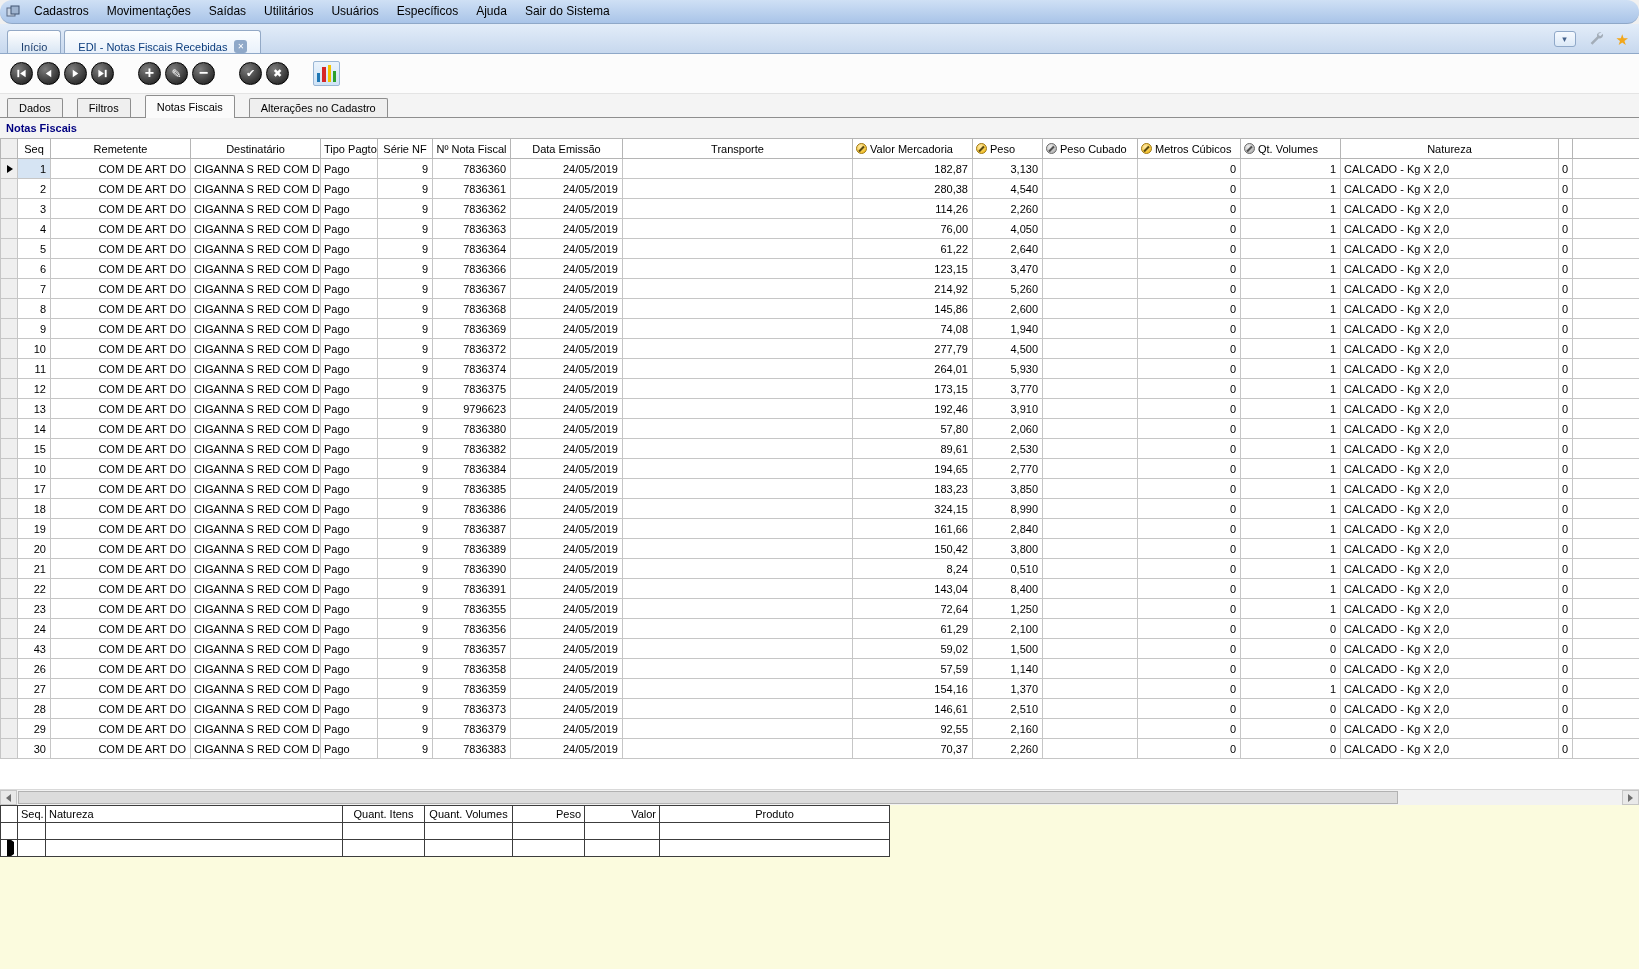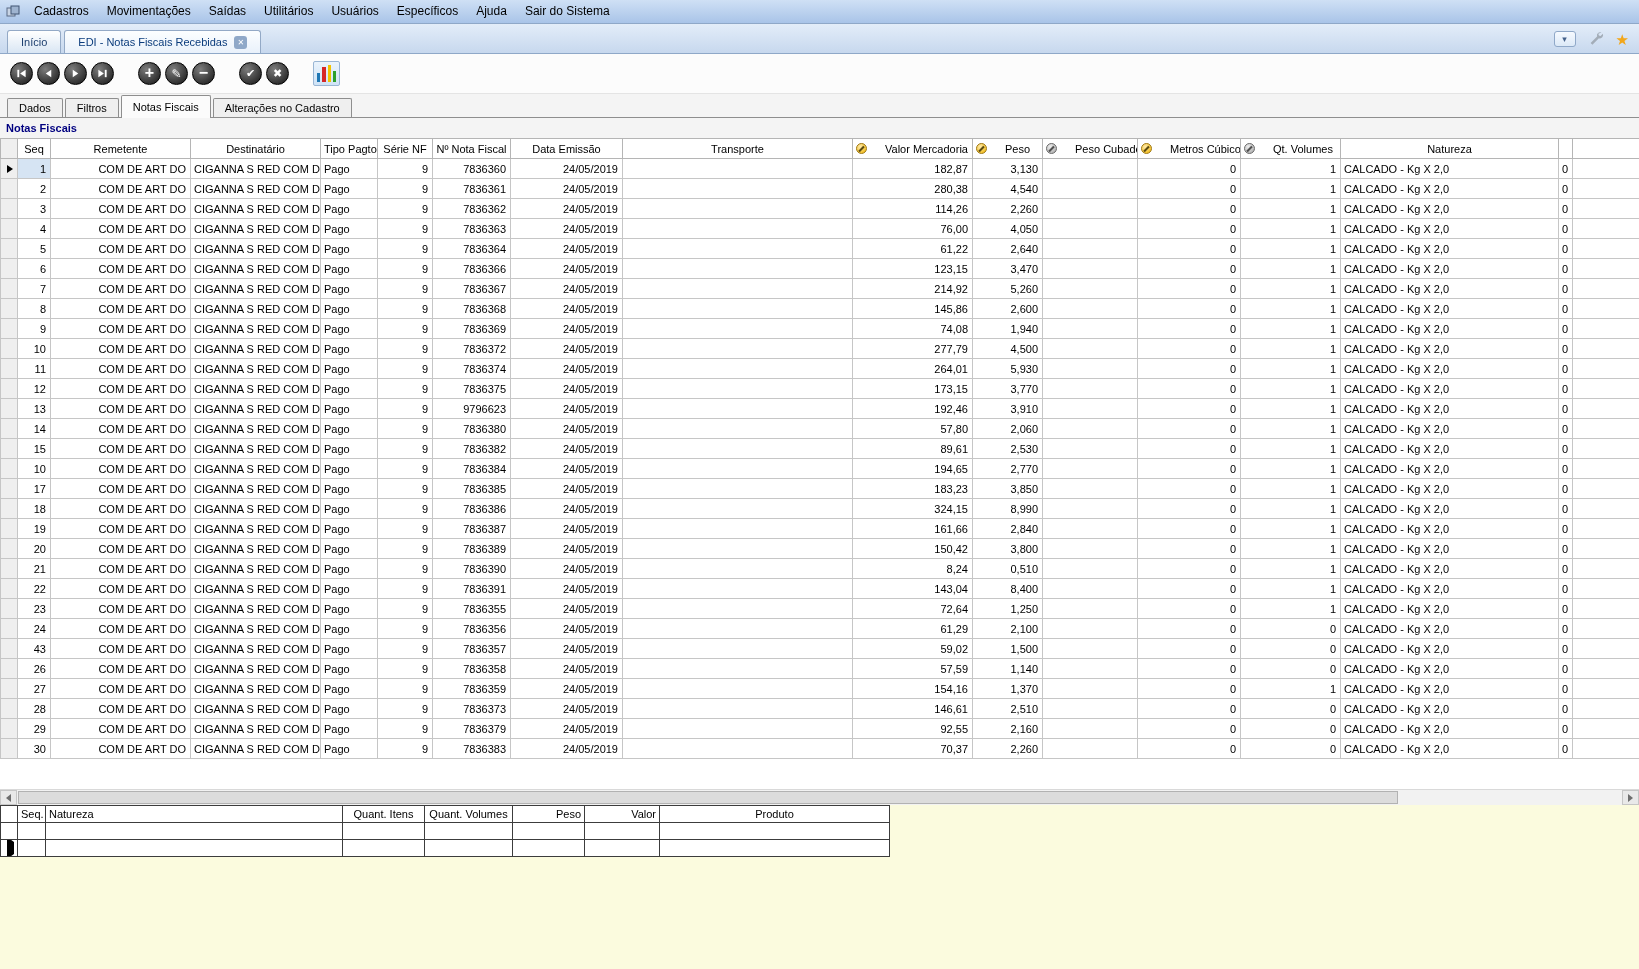--- a/index.html
+++ b/index.html
@@ -1,29 +1,29 @@
 <!DOCTYPE html>
 <html><head>
 <meta charset="utf-8">
 <style>
   *{box-sizing:border-box;margin:0;padding:0;}
   html,body{width:1639px;height:969px;overflow:hidden;}
   body{font-family:"Liberation Sans",sans-serif;font-size:11px;background:#f0f0f0;color:#000;}
   .app{width:1639px;height:969px;display:flex;flex-direction:column;overflow:hidden;}
 
   
-  .menubar{height:24px;flex:0 0 24px;background:linear-gradient(180deg,#cfe0f5,#a9c4e8);border-bottom:1px solid #8fa8c8;display:flex;align-items:center;padding-left:5px;font-size:12px;}
+  .menubar{height:24px;flex:0 0 24px;background:linear-gradient(180deg,#cfe0f5,#a9c4e8);border-bottom:1px solid #8fa8c8;display:flex;align-items:center;padding-left:5px;font-size:12px;border-radius:12px;}
   .app-icon{width:16px;height:16px;margin-right:4px;display:flex;align-items:center;justify-content:center;}
   .menu-items{display:flex;height:100%;align-items:center;}
   .menu-item{padding:0 9px;line-height:23px;cursor:default;}
 
   
   .tabbar{height:30px;flex:0 0 30px;background:linear-gradient(180deg,#e3edf9,#c7d8ee);border-bottom:1px solid #8fa8c8;display:flex;align-items:flex-end;padding:3px 8px 0 7px;}
   .tabs-left{display:flex;align-items:flex-end;}
-  .tab{height:23px;display:flex;align-items:center;gap:7px;padding:0 13px;margin-right:3px;border:1px solid #93a9c6;border-bottom:none;border-radius:3px 3px 0 0;background:linear-gradient(180deg,#ffffff,#d9e6f4);font-size:11px;color:#1c3e6e;white-space:nowrap;}
+  .tab{height:23px;display:flex;align-items:flex-end;gap:7px;padding:0 13px;margin-right:3px;border:1px solid #93a9c6;border-bottom:none;border-radius:3px 3px 0 0;background:linear-gradient(180deg,#ffffff,#d9e6f4);font-size:11px;color:#1c3e6e;white-space:nowrap;}
   .tab.active{background:linear-gradient(180deg,#fcfeff,#e9f1fb);color:#0b3c7c;}
   .tab-close{width:13px;height:13px;border-radius:3px;background:#8fa8c8;color:#fff;font-size:8px;line-height:13px;text-align:center;display:none;}
   .tab-close::before{content:"✕";}
   .tab.closable .tab-close{display:block;}
   .tabbar-right{margin-left:auto;display:flex;align-items:center;gap:12px;padding:0 2px 5px 0;}
   .chev-btn{width:22px;height:16px;border:1px solid #8fa8c8;border-radius:3px;background:linear-gradient(180deg,#f6faff,#dce9f7);display:flex;align-items:center;justify-content:center;color:#44618a;font-size:9px;}
   .chev-btn::before{content:"▾";}
   .star{color:#f2a71b;font-size:15px;line-height:15px;}
   .star::before{content:"★";}
 
@@ -39,35 +39,35 @@
   .g-x::before{content:"✖";font-size:11px;line-height:1;}
   .chart-btn{width:27px;height:25px;display:flex;align-items:flex-end;gap:2px;padding:3px;background:linear-gradient(180deg,#eaf3fc,#cfe3f6);border:1px solid #9ab6d4;border-radius:2px;cursor:pointer;}
   .chart-btn i{display:block;width:4px;}
   .bar-blue{height:9px;background:#1f77b4;}
   .bar-red{height:15px;background:#d62728;}
   .bar-green{height:11px;background:#2ca02c;}
   .bar-gold{height:17px;background:#f2c200;}
 
   
   .subtabs{height:24px;flex:0 0 24px;background:#f4f4f4;display:flex;align-items:flex-end;padding-left:7px;border-bottom:1px solid #8e8e8e;}
-  .subtab{height:19px;line-height:18px;padding:0 11px;border:1px solid #8e8e8e;border-bottom:none;border-radius:2px 2px 0 0;background:#efefef;margin-right:2px;font-size:11px;cursor:pointer;white-space:nowrap;}
+  .subtab{height:19px;line-height:18px;padding:0 11px;border:1px solid #8e8e8e;border-bottom:none;border-radius:2px 2px 0 0;background:#efefef;margin-right:14px;font-size:11px;cursor:pointer;white-space:nowrap;}
   .subtab.active{height:23px;line-height:22px;background:#fbfbfb;margin-bottom:-1px;z-index:2;position:relative;}
 
   .section-title{flex:0 0 20px;height:20px;font-size:11px;font-weight:bold;color:#000080;padding:4px 0 0 6px;background:#f4f4f4;}
 
   
   .grid-wrap{flex:0 0 651px;background:#fff;overflow:hidden;}
   table.grid{border-collapse:collapse;table-layout:fixed;width:1639px;font-size:11px;}
   table.grid th,table.grid td{border:1px solid #c6c6c6;height:20px;padding:0 3px;white-space:nowrap;overflow:hidden;}
   table.grid th{background:#ffffff;font-weight:normal;text-align:center;border-color:#b5b5b5;}
   table.grid td{background:#fff;}
   td.c-ind,th.c-ind{background:#efefef !important;padding:0;}
   .num{text-align:right;padding-right:4px !important;}
   .left{text-align:left !important;}
-  .th-flex{display:flex;align-items:center;gap:18px;justify-content:flex-start;}
+  .th-flex{display:flex;align-items:center;gap:3px;justify-content:flex-start;}
   tr.selected td.c-seq{background:#d6e4f3;}
   .row-arrow{display:none;width:0;height:0;border-top:4px solid transparent;border-bottom:4px solid transparent;border-left:6px solid #000;margin-left:3px;}
   tr.selected .row-arrow{display:block;}
 
   .coin{width:11px;height:11px;border-radius:50%;position:relative;display:inline-block;flex:0 0 11px;}
   .coin.gold{background:radial-gradient(circle at 35% 30%,#ffe9a8,#f0b400);border:1px solid #a07a18;}
   .coin.gray{background:radial-gradient(circle at 35% 30%,#ededed,#a5a5a5);border:1px solid #6c6c6c;}
   .coin::after{content:"";position:absolute;left:1px;top:4px;width:7px;height:2px;background:#5a4a10;transform:rotate(-45deg);}
   .coin.gray::after{background:#4f4f4f;}
 

